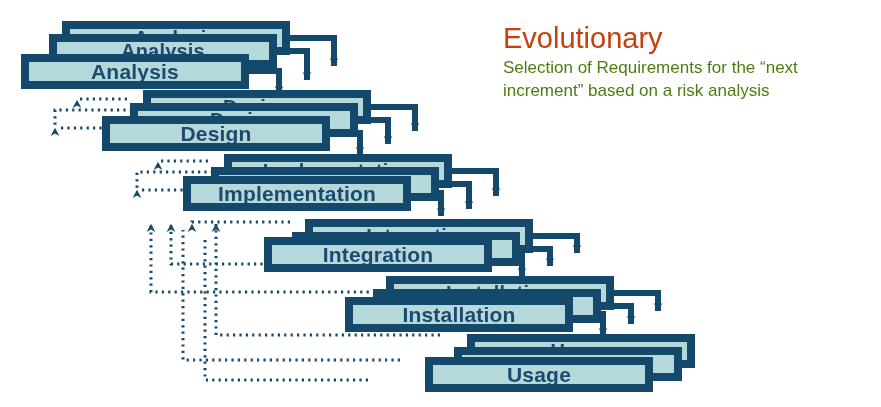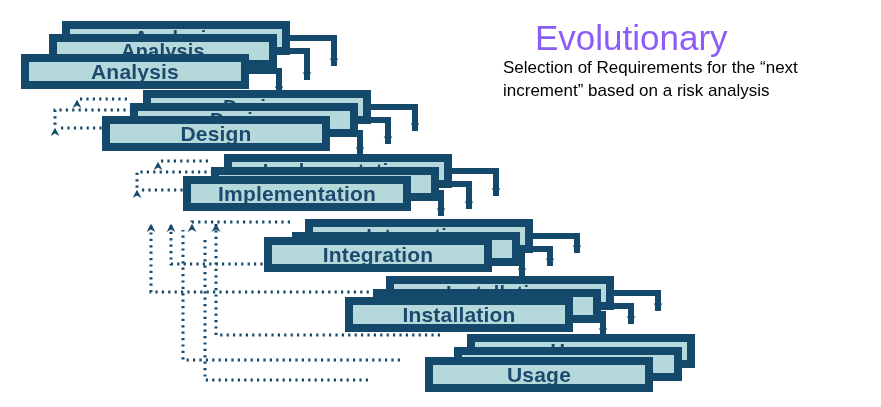--- a/index.html
+++ b/index.html
@@ -42,31 +42,30 @@
     white-space: nowrap;
     letter-spacing: 0.2px;
   }
   .caption-block {
     position: absolute;
     left: 503px;
     top: 22px;
     width: 372px;
   }
   .caption-title {
-    font-size: 35px;
+    font-size: 29px;
     line-height: 32px;
-    color: #8b5cf6;
+    color: #c2410c;
     font-weight: normal;
     font-family: "Liberation Sans", sans-serif;
-    margin-left: 32px;
   }
   .caption-body {
     font-size: 17px;
     line-height: 23px;
-    color: #000000;
+    color: #4d7c0f;
     font-family: "Liberation Sans", sans-serif;
     margin-top: 2px;
   }
 </style>
 </head>
 <body>
 
 <div id="stage">
 
   <svg id="svg-layer" viewBox="0 0 881 407">

